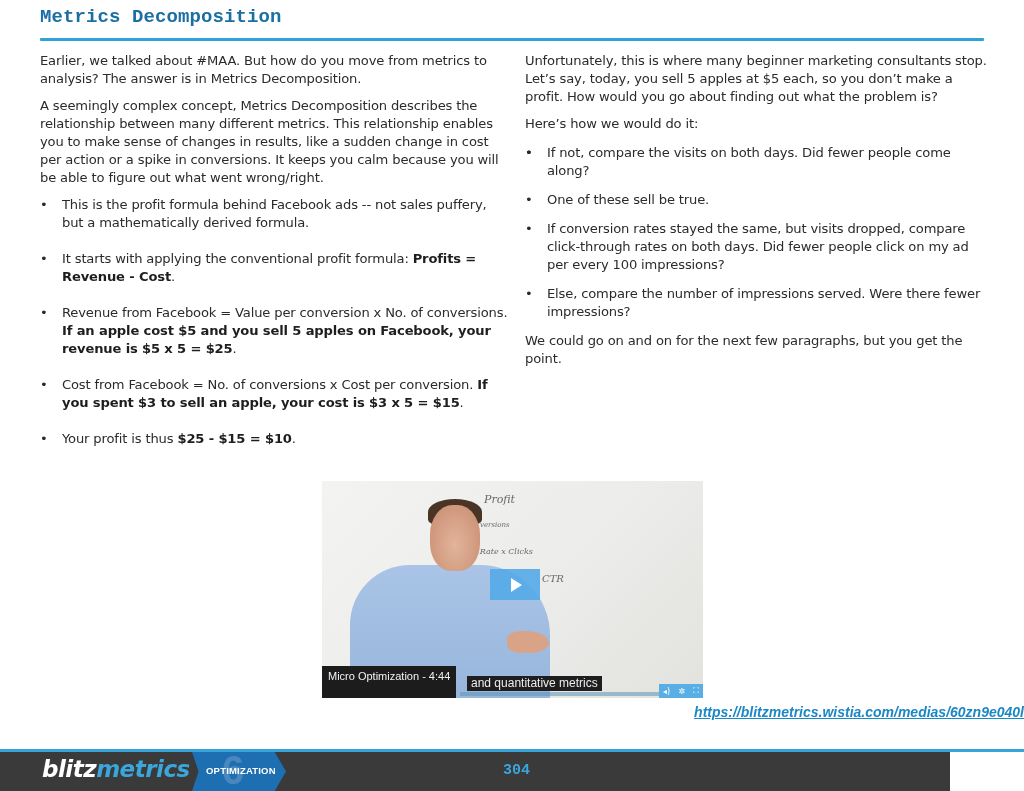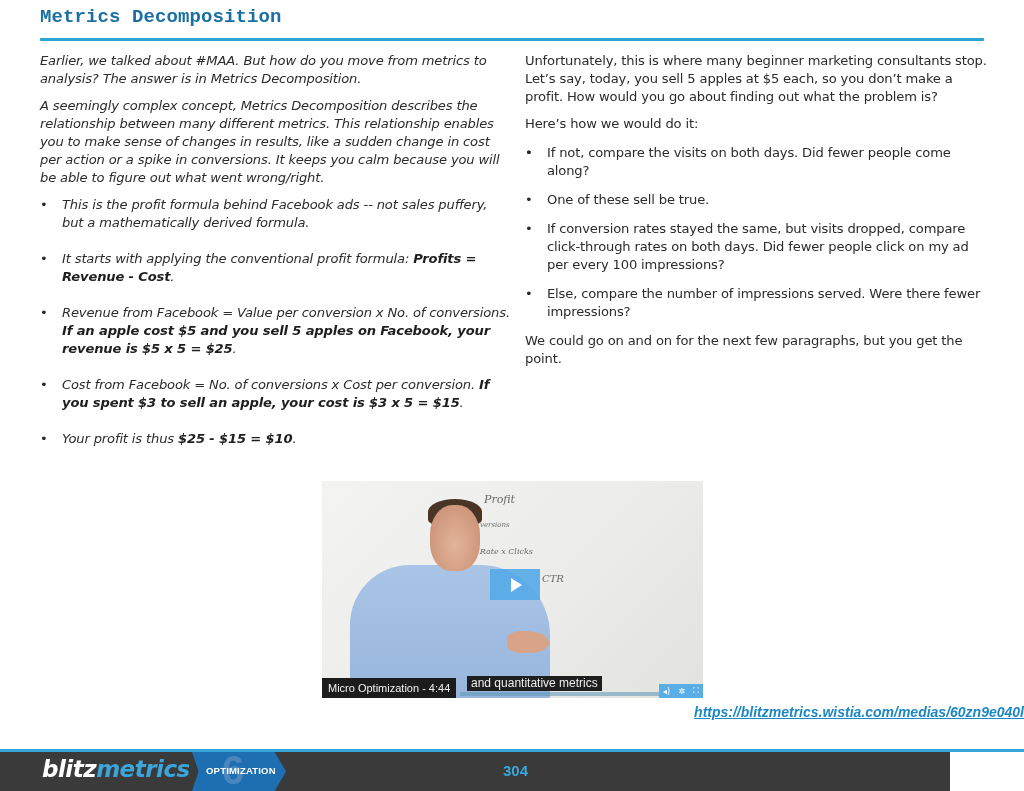--- a/index.html
+++ b/index.html
@@ -10,21 +10,21 @@
     position: absolute; left: 40px; top: 6px;
     font-family: Liberation Mono, monospace; font-weight: bold;
     font-size: 19px; color: #1a6fa3; letter-spacing: 0.1px;
   }
   .title-rule {
     position: absolute; left: 40px; top: 38px; width: 944px; height: 3px;
     background: #2ea3d6; border-radius: 1px;
   }
 
   .col { position: absolute; top: 52px; font-size: 13.1px; line-height: 18px; color: #2b2b2b; letter-spacing: -0.15px; }
-  .col-left { left: 40px; width: 470px; font-style: italic; }
+  .col-left { left: 40px; width: 470px; }
   .col-right { left: 525px; width: 462px; }
 
   .para { margin-bottom: 9px; }
   .bullets { list-style: none; }
   .bullets li { position: relative; padding-left: 22px; }
   .bullets li .dot { position: absolute; left: 0; top: 0; }
   .left-bullets li { margin-bottom: 18px; }
   .right-bullets li { margin-bottom: 11px; }
   b { font-weight: bold; color: #1e1e1e; }
 
@@ -51,21 +51,21 @@
   .presenter-hand {
     position: absolute; left: 185px; top: 150px; width: 42px; height: 22px;
     background: #d9a387; border-radius: 40% 60% 50% 40%;
   }
   .play-button {
     position: absolute; left: 168px; top: 88px; width: 50px; height: 31px;
     background: rgba(84, 170, 232, 0.9); display: flex; align-items: center; justify-content: center;
   }
   .play-triangle { width: 0; height: 0; border-left: 11px solid #ffffff; border-top: 7px solid transparent; border-bottom: 7px solid transparent; margin-left: 3px; }
   .video-title-bar {
-    position: absolute; left: 0; bottom: 0; height: 20px; padding: 0 6px;
+    position: absolute; left: 0; bottom: 0; height: 32px; padding: 0 6px;
     background: #1c1c1c; color: #f2f2f2; font-family: "Liberation Sans", sans-serif; font-size: 11px; line-height: 20px;
   }
   .caption {
     position: absolute; left: 145px; bottom: 7px; height: 15px; padding: 0 4px;
     background: #1e1e1e; color: #eeeeee; font-family: "Liberation Sans", sans-serif; font-size: 12px; line-height: 15px;
   }
   .progress-bar { position: absolute; left: 138px; right: 42px; bottom: 2px; height: 4px; background: rgba(90,150,180,0.55); }
   .controls {
     position: absolute; right: 0; bottom: 0; width: 44px; height: 14px; background: #5aaee6;
     display: flex; align-items: center; justify-content: space-around; color: #fff; font-size: 8px;
@@ -81,21 +81,21 @@
   .footer { position: absolute; left: 0; top: 752px; width: 950px; height: 39px; background: #3a3a3a; }
   .logo { position: absolute; left: 42px; top: 4px; font-family: "DejaVu Sans", sans-serif; font-weight: bold; font-style: italic; font-size: 23px; letter-spacing: -0.5px; }
   .logo-a { color: #ffffff; }
   .logo-b { color: #3aa6dc; }
   .section-tag {
     position: absolute; left: 192px; top: 0; width: 94px; height: 39px; background: #1d6fb1;
     clip-path: polygon(0 0, 88% 0, 100% 50%, 88% 100%, 0 100%, 7% 50%);
   }
   .section-num { position: absolute; left: 30px; top: -4px; font-family: "Liberation Sans", sans-serif; font-weight: bold; font-size: 40px; color: #5a8fc4; opacity: 0.75; }
   .section-label { position: absolute; left: 14px; top: 13px; font-family: "Liberation Sans", sans-serif; font-weight: bold; font-size: 9.5px; color: #ffffff; letter-spacing: 0.2px; }
-  .page-num { position: absolute; left: 503px; top: 10px; font-family: Liberation Sans, sans-serif; font-weight: bold; font-size: 15px; color: #3aa6dc; }
+  .page-num { position: absolute; left: 503px; top: 10px; font-family: Liberation Mono, monospace; font-weight: bold; font-size: 15px; color: #3aa6dc; }
 </style>
 </head>
 <body>
 
 <div class="page-title">Metrics Decomposition</div>
 <div class="title-rule"></div>
 
 <div class="col col-left">
   <p class="para">Earlier, we talked about #MAA. But how do you move from metrics to analysis? The answer is in Metrics Decomposition.</p>
   <p class="para">A seemingly complex concept, Metrics Decomposition describes the relationship between many different metrics. This relationship enables you to make sense of changes in results, like a sudden change in cost per action or a spike in conversions. It keeps you calm because you will be able to figure out what went wrong/right.</p>

